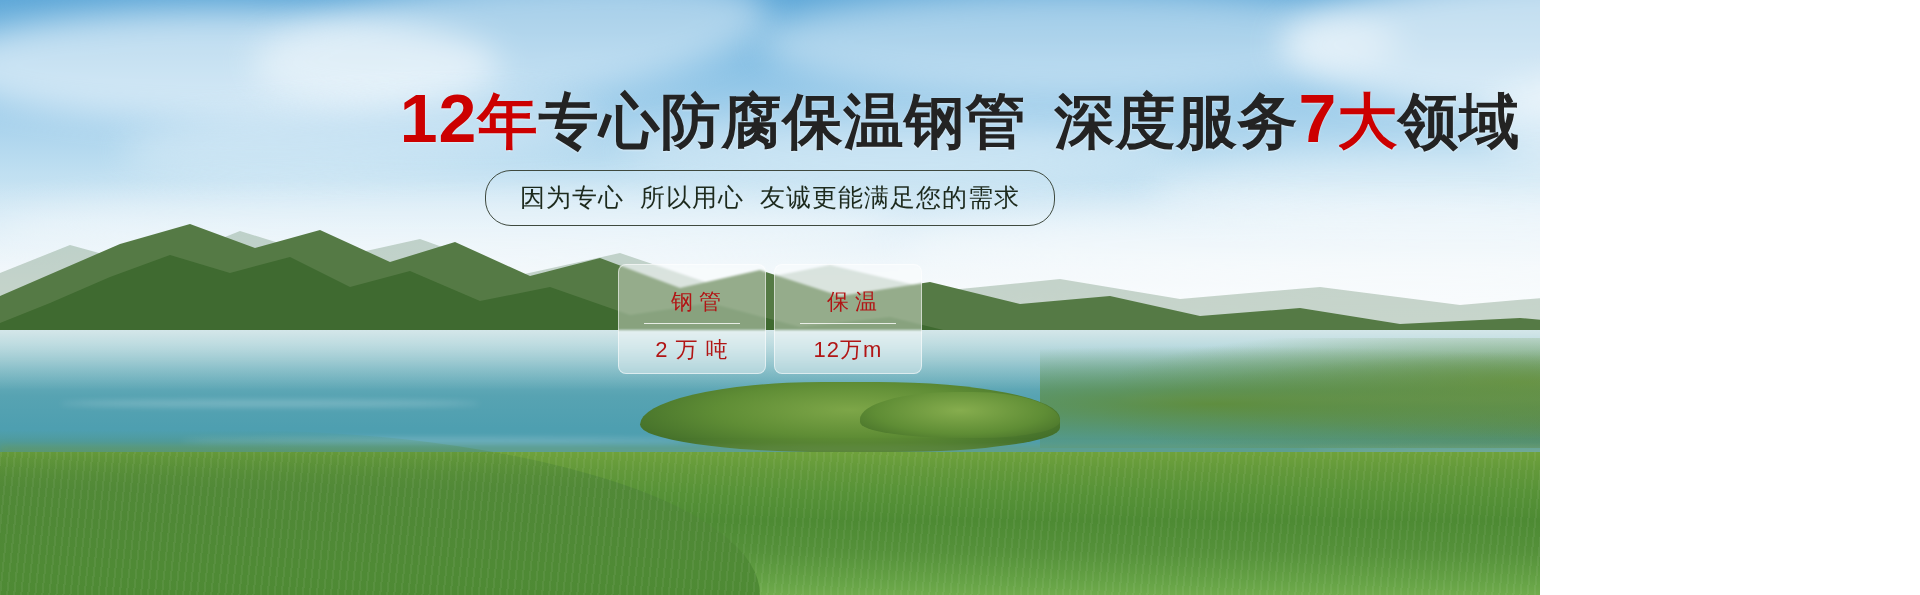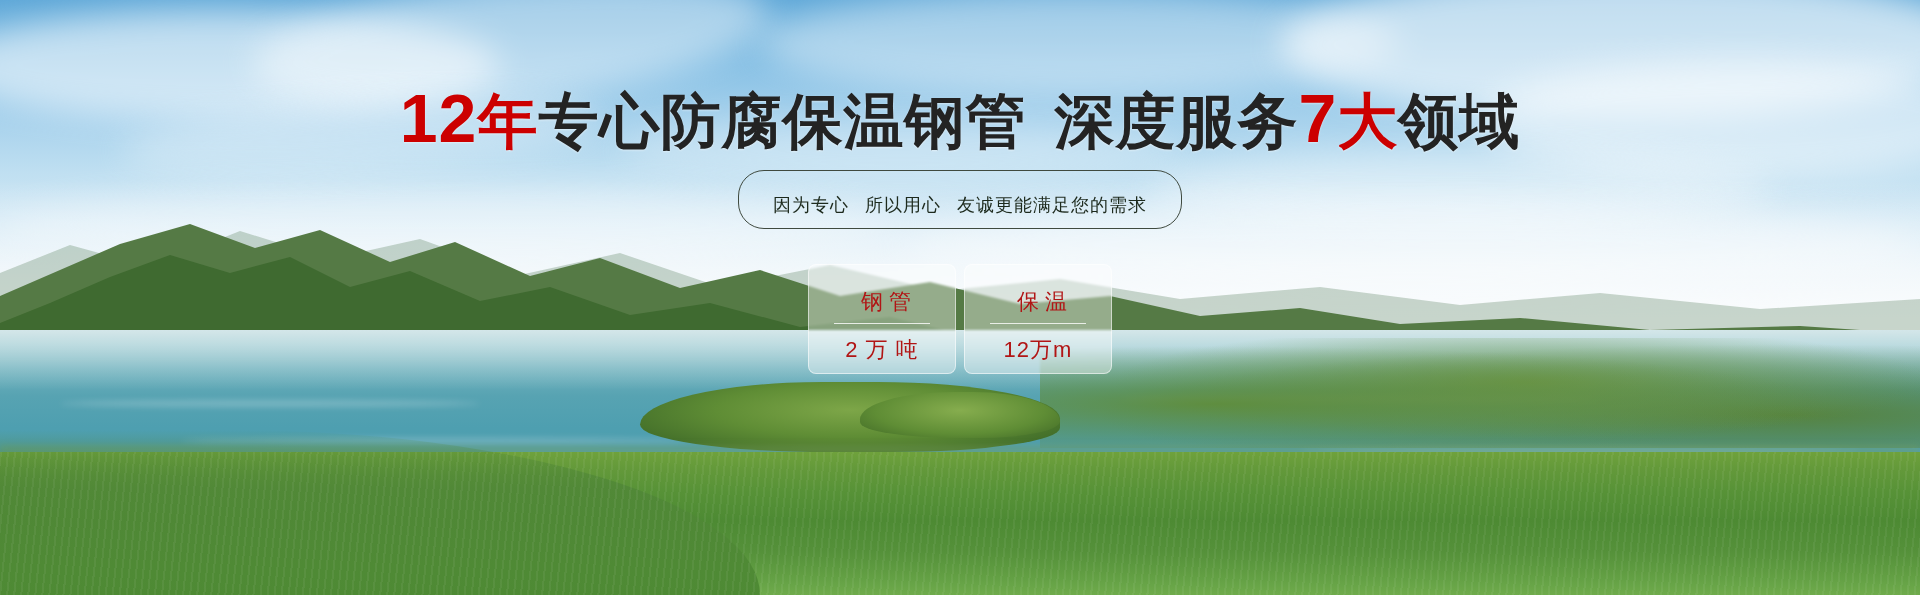--- a/index.html
+++ b/index.html
@@ -1,20 +1,20 @@
 <!DOCTYPE html>
 <html><head>
 <meta charset="utf-8">
 <style>
   * { margin:0; padding:0; box-sizing:border-box; }
   html,body { width:1920px; height:595px; overflow:hidden; }
   body { font-family:"Liberation Sans","DejaVu Sans",sans-serif; }
 
   .banner{
-    position:relative; width:1920px; height:595px; overflow:hidden;
+    position:relative; width:1540px; height:595px; overflow:hidden;
     background:#86efac;
   }
 
   
   .sky{
     position:absolute; left:0; top:0; width:1920px; height:330px;
     background:
       linear-gradient(180deg,
         #5fa8d8 0%,
         #72b4de 10%,
@@ -119,24 +119,24 @@
     font-size:60px; font-weight:bold; letter-spacing:1px; line-height:1.05;
     color:#232323;
     text-shadow:0 1px 2px rgba(255,255,255,.45);
   }
   .headline .num{ font-size:68px; }
   .hl-red{ color:#cc0000; }
   .hl-gap{ display:inline-block; width:28px; }
 
   .pill{
     position:absolute; left:50%; transform:translateX(-50%); top:170px;
-    padding:22px 34px 11px;
+    padding:10px 34px 11px;
     border:1.6px solid #3f4a3f;
     border-radius:26px;
-    font-size:18px; color:#1d2a1d; letter-spacing:1px; white-space:nowrap;
+    font-size:25px; color:#1d2a1d; letter-spacing:1px; white-space:nowrap;
   }
   .pill .sep{ display:inline-block; width:16px; }
 
   
   .cards{
     position:absolute; left:50%; transform:translateX(-50%); top:264px;
     display:flex; gap:8px;
   }
   .card{
     width:148px; height:110px;

